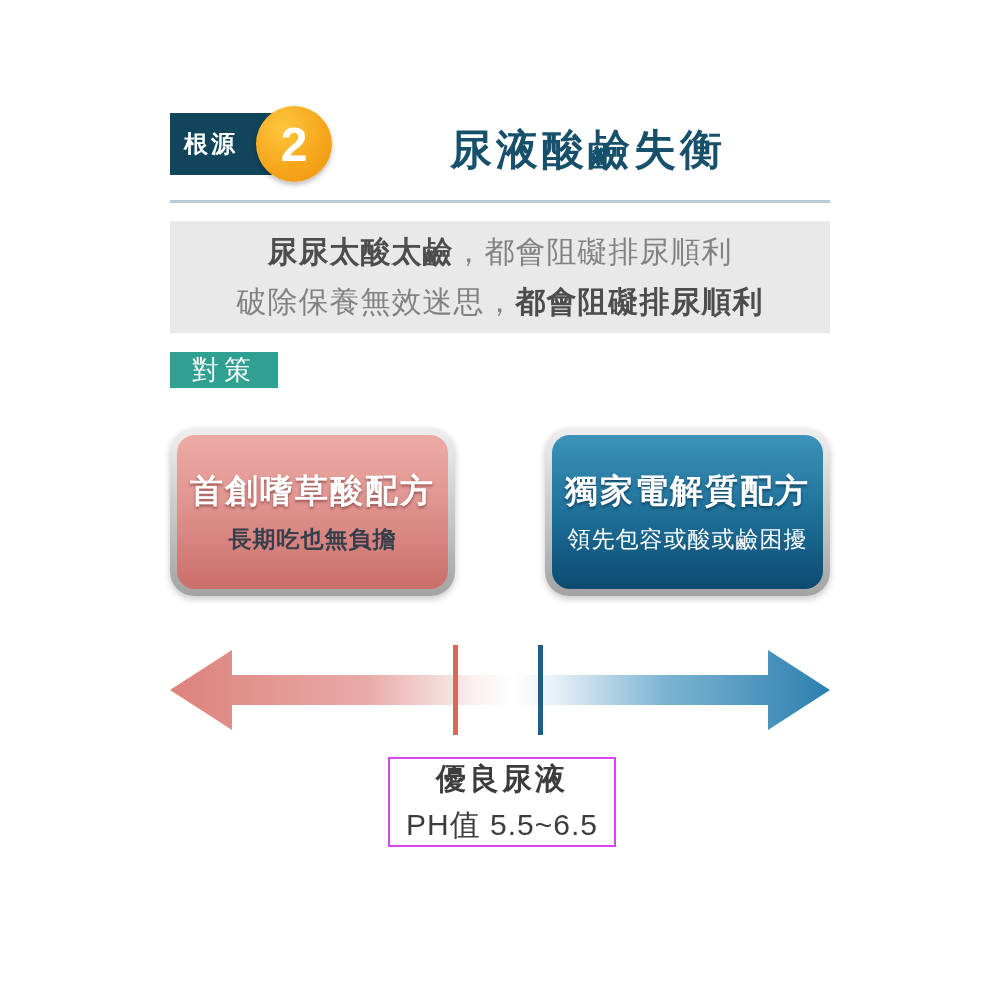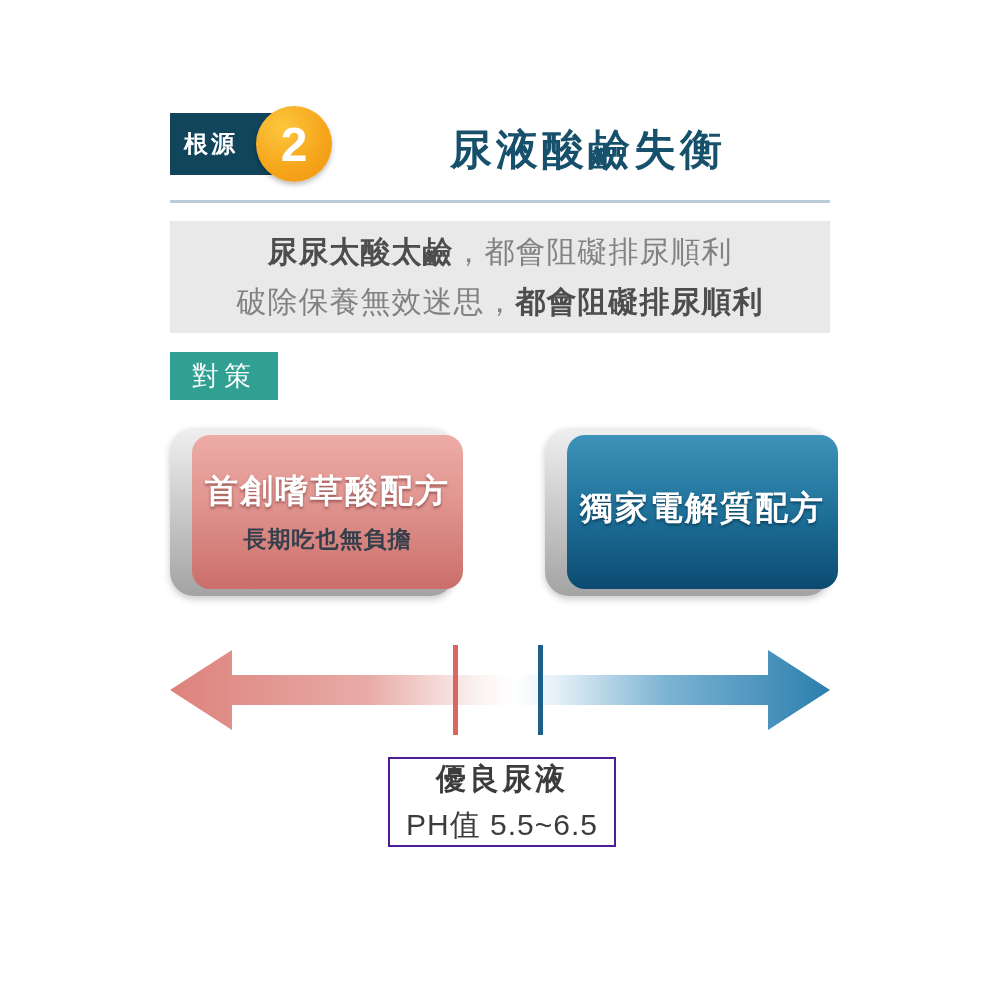--- a/index.html
+++ b/index.html
@@ -34,33 +34,33 @@
   .intro-box{
     position:absolute;left:170px;top:221px;width:660px;height:112px;background:#e9e9e9;
     display:flex;flex-direction:column;justify-content:center;align-items:center;gap:9px;
   }
   .intro-line{font-size:30px;color:#828282;letter-spacing:1px;white-space:nowrap;}
   .intro-line b{color:#4d4d4d;}
 
   
   .strategy-badge{
     position:absolute;left:170px;top:352px;background:#2fa092;color:#fff;
-    font-size:27px;padding:6px 22px;letter-spacing:5px;
+    font-size:27px;padding:0 22px;letter-spacing:5px;
   }
 
   
   .card{
     position:absolute;top:428px;width:285px;height:168px;border-radius:24px;
     padding:7px;box-sizing:border-box;
     background:linear-gradient(180deg,#efefef 0%,#cdcdcd 45%,#a3a3a3 100%);
     box-shadow:0 3px 7px rgba(0,0,0,.22);
   }
   .card-inner{
     width:100%;height:100%;border-radius:18px;
-    display:flex;flex-direction:column;align-items:center;justify-content:center;margin-left:15px;
+    display:flex;flex-direction:column;align-items:center;justify-content:center;
   }
   .card-pink{left:170px;}
   .card-blue{left:545px;}
   .card-pink .card-inner{background:linear-gradient(180deg,#edaba6 0%,#e0948f 45%,#cb6e6a 100%);}
   .card-blue .card-inner{background:linear-gradient(180deg,#3d93ba 0%,#1c6d96 55%,#0c4a70 100%);}
   .card-title{font-size:33px;font-weight:bold;color:#fff;letter-spacing:2px;margin-bottom:8px;white-space:nowrap;}
   .card-pink .card-title{text-shadow:0 2px 3px rgba(110,45,45,.65);}
   .card-blue .card-title{text-shadow:0 2px 3px rgba(6,45,70,.7);}
   .card-line{font-size:23px;letter-spacing:1px;line-height:34px;white-space:nowrap;}
   .card-pink .card-line{color:#343f4b;font-weight:bold;}
@@ -69,21 +69,21 @@
   
   .arrow-wrap{position:absolute;left:170px;top:648px;width:660px;height:84px;}
   .arrow-wrap svg{display:block;}
   .tick{position:absolute;top:-3px;width:5px;height:90px;}
   .tick-pink{left:283px;background:#d9675f;}
   .tick-blue{left:368px;background:#1c5f8a;}
 
   
   .ph-box{
     position:absolute;left:388px;top:757px;width:228px;height:90px;background:#fff;
-    border:2px solid #4c1d95;box-sizing:border-box;
+    border:2px solid #d946ef;box-sizing:border-box;
     display:flex;flex-direction:column;align-items:center;justify-content:center;gap:5px;
   }
   .ph-line1{font-size:30px;color:#3c3c3c;font-weight:bold;letter-spacing:3px;}
   .ph-line2{font-size:30px;color:#3c3c3c;letter-spacing:1px;}
 </style>
 </head>
 <body>
 
 <div class="page">
 
@@ -110,20 +110,21 @@
   <div class="card card-pink">
     <div class="card-inner">
       <div class="card-title">首創嗜草酸配方</div>
       <div class="card-line">長期吃也無負擔</div>
     </div>
   </div>
 
   <div class="card card-blue">
     <div class="card-inner">
       <div class="card-title">獨家電解質配方</div>
+      <div class="card-line">領先包容或酸或鹼困擾</div>
     </div>
   </div>
 
   <div class="arrow-wrap">
     <svg width="660" height="84" viewBox="0 0 660 84">
       <defs>
         <linearGradient id="phGrad" x1="0%" y1="0%" x2="100%" y2="0%">
           <stop offset="0%" stop-color="#dd827c"></stop>
           <stop offset="30%" stop-color="#e8aba7"></stop>
           <stop offset="46%" stop-color="#faf0ef"></stop>

